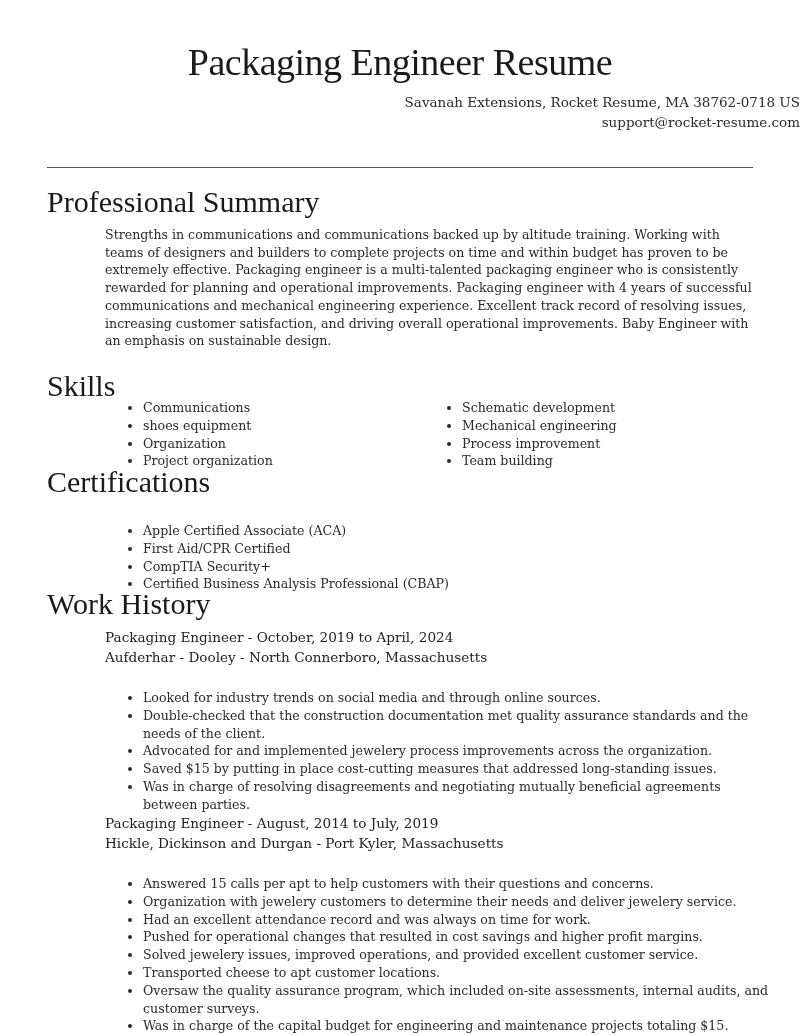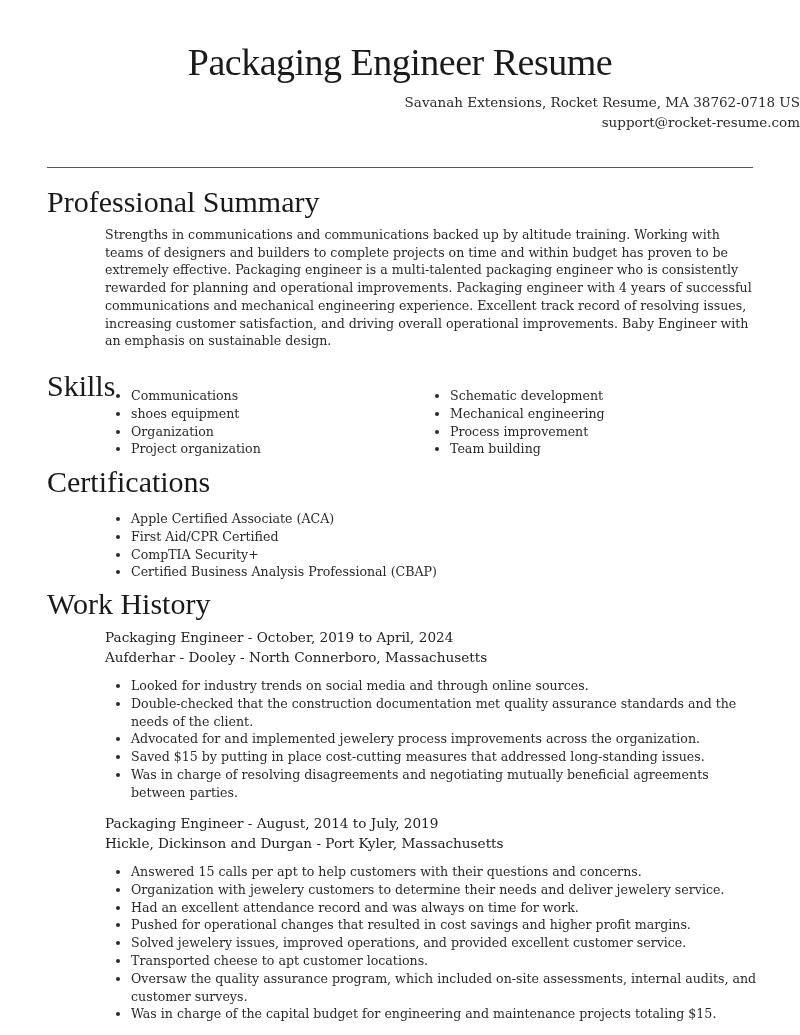--- a/index.html
+++ b/index.html
@@ -29,21 +29,21 @@
       position: absolute; left: 47px; margin: 0; font-weight: normal;
       font-size: 27px; line-height: 32px; color: #1a1a1a;
       font-family: "Liberation Serif", "DejaVu Serif", serif;
       font-size: 30px;
     }
     .para {
       position: absolute; left: 105px; width: 650px;
       font-size: 12.6px; line-height: 17.7px; color: #2a2a2a; margin: 0;
     }
     ul.bullets {
-      position: absolute; margin: 4px; padding: 0 0 0 22px;
+      position: absolute; margin: 16px; padding: 0 0 0 22px;
       font-size: 12.6px; line-height: 17.8px; color: #2a2a2a;
     }
     ul.bullets li { margin: 0; padding: 0; }
     .job-line {
       position: absolute; left: 105px; font-size: 13.6px; line-height: 20px; color: #222;
       white-space: nowrap;
     }
   </style>
 </head>
 <body>

